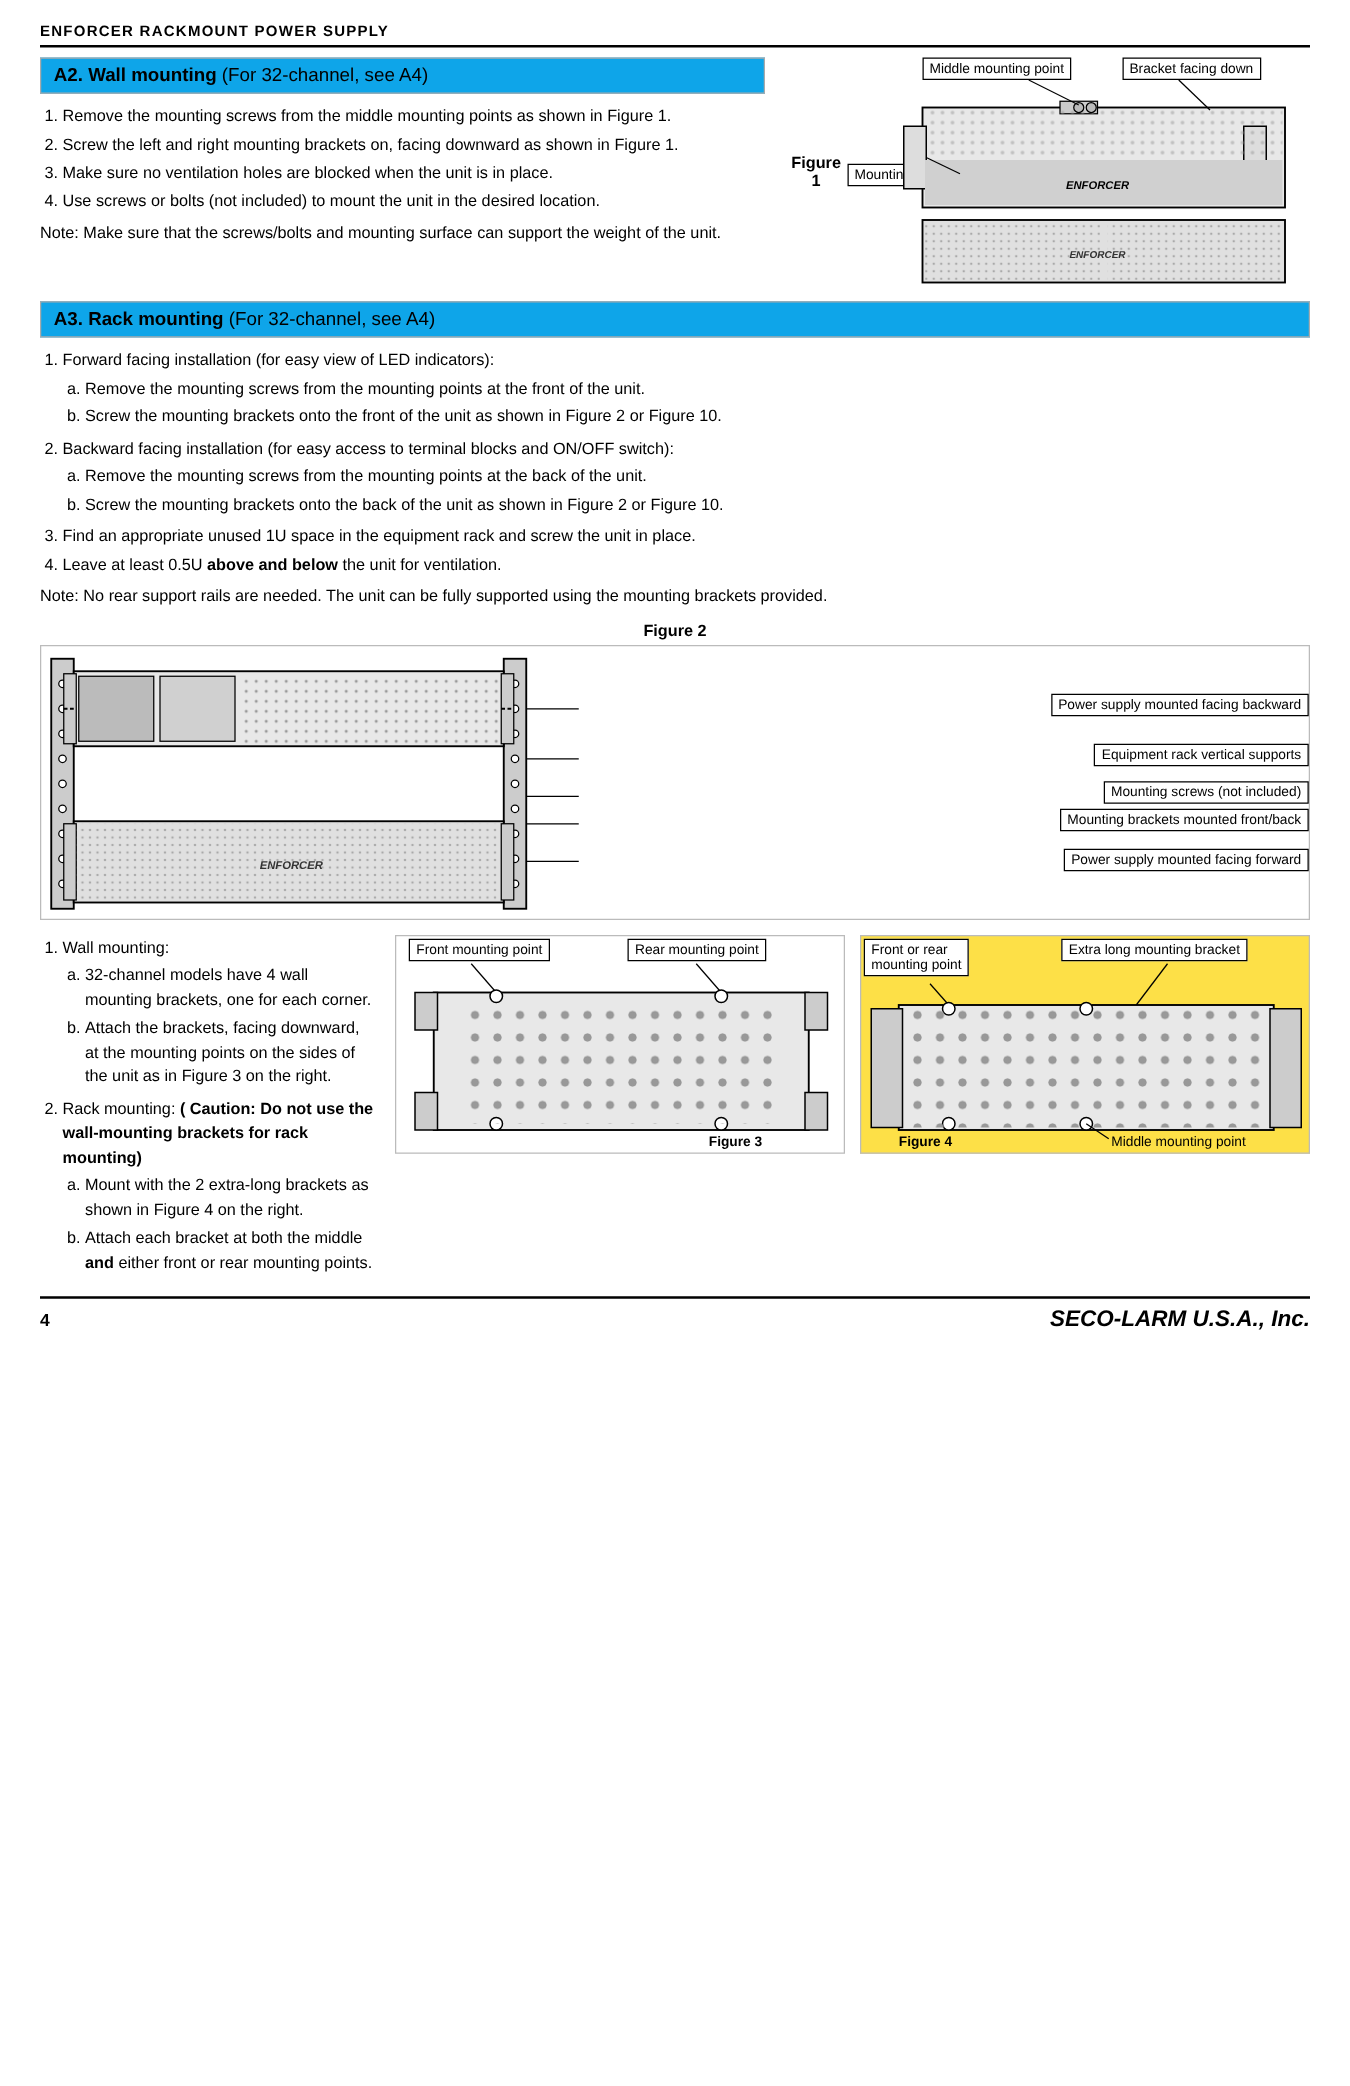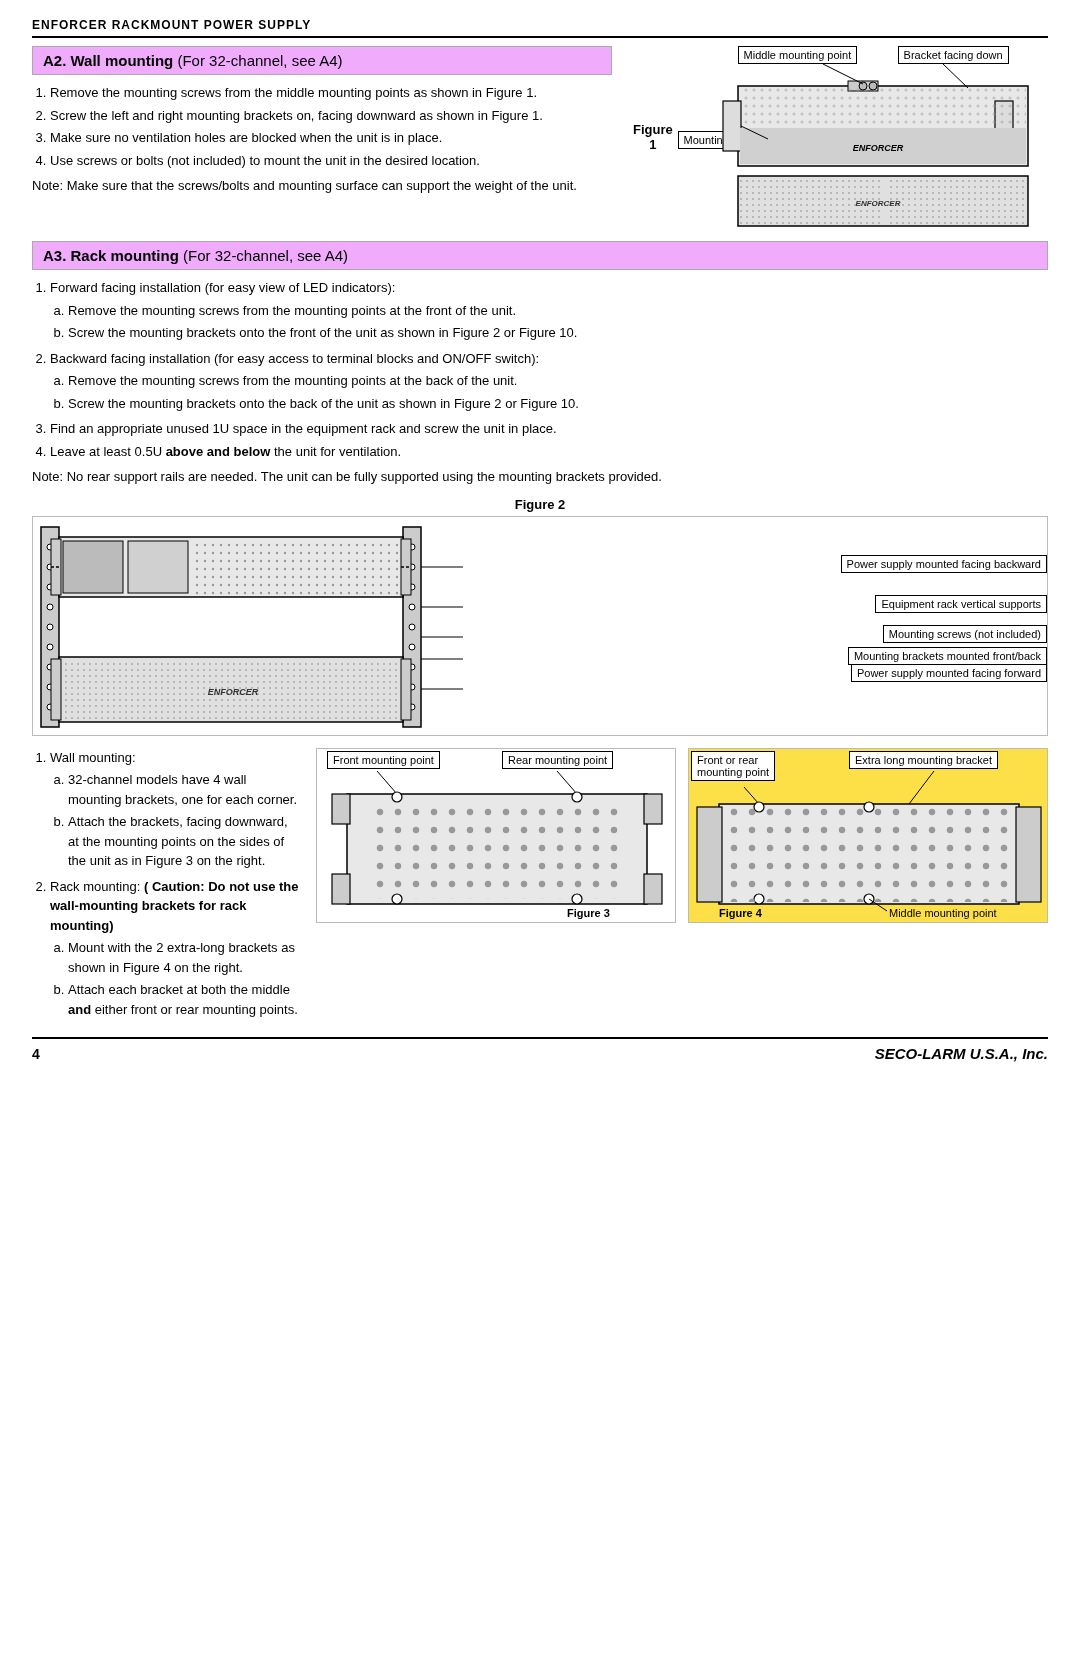--- a/index.html
+++ b/index.html
@@ -22,21 +22,21 @@
     .top-header {
       font-size: 12px;
       font-weight: bold;
       letter-spacing: 1px;
       text-transform: uppercase;
       border-bottom: 2px solid #000;
       padding-bottom: 4px;
       margin-bottom: 8px;
     }
     .section-header {
-      background: #f0abfc;
+      background: #0ea5e9;
       padding: 5px 10px;
       font-size: 15px;
       font-weight: bold;
       margin-bottom: 8px;
       border: 1px solid #aaa;
     }
     .section-header span {
       font-weight: normal;
     }
     .content-row {
@@ -71,21 +71,21 @@
       align-items: center;
       border-top: 2px solid #000;
       padding-top: 6px;
       margin-top: 12px;
     }
     .page-num {
       font-size: 14px;
       font-weight: bold;
     }
     .company-name {
-      font-size: 15px;
+      font-size: 18px;
       font-weight: bold;
       font-style: italic;
     }
 
     .a4-section {
       margin-top: 12px;
     }
 
     .inline-callout {
       position: absolute;
@@ -253,21 +253,21 @@
         <line x1="388" y1="142" x2="430" y2="142" stroke="#000" stroke-width="1"></line>
 
         <line x1="388" y1="172" x2="430" y2="172" stroke="#000" stroke-width="1"></line>
       </svg>
 
       <div style="position:absolute; right:0; top:0; width:320px; height:220px;">
         <div class="inline-callout" style="top:38px; right:0;">Power supply mounted facing backward</div>
         <div class="inline-callout" style="top:78px; right:0;text-align:right;">Equipment rack vertical supports</div>
         <div class="inline-callout" style="top:108px; right:0;">Mounting screws (not included)</div>
         <div class="inline-callout" style="top:130px; right:0;">Mounting brackets mounted front/back</div>
-        <div class="inline-callout" style="top:147px; right:0;">Power supply mounted facing forward</div>
+        <div class="inline-callout" style="top:162px; right:0;">Power supply mounted facing forward</div>
       </div>
     </div>
   </div>
 
   <div class="a4-section">
 
     <div class="content-row">
       <div class="text-col">
         <ol>
           <li>Wall mounting:

